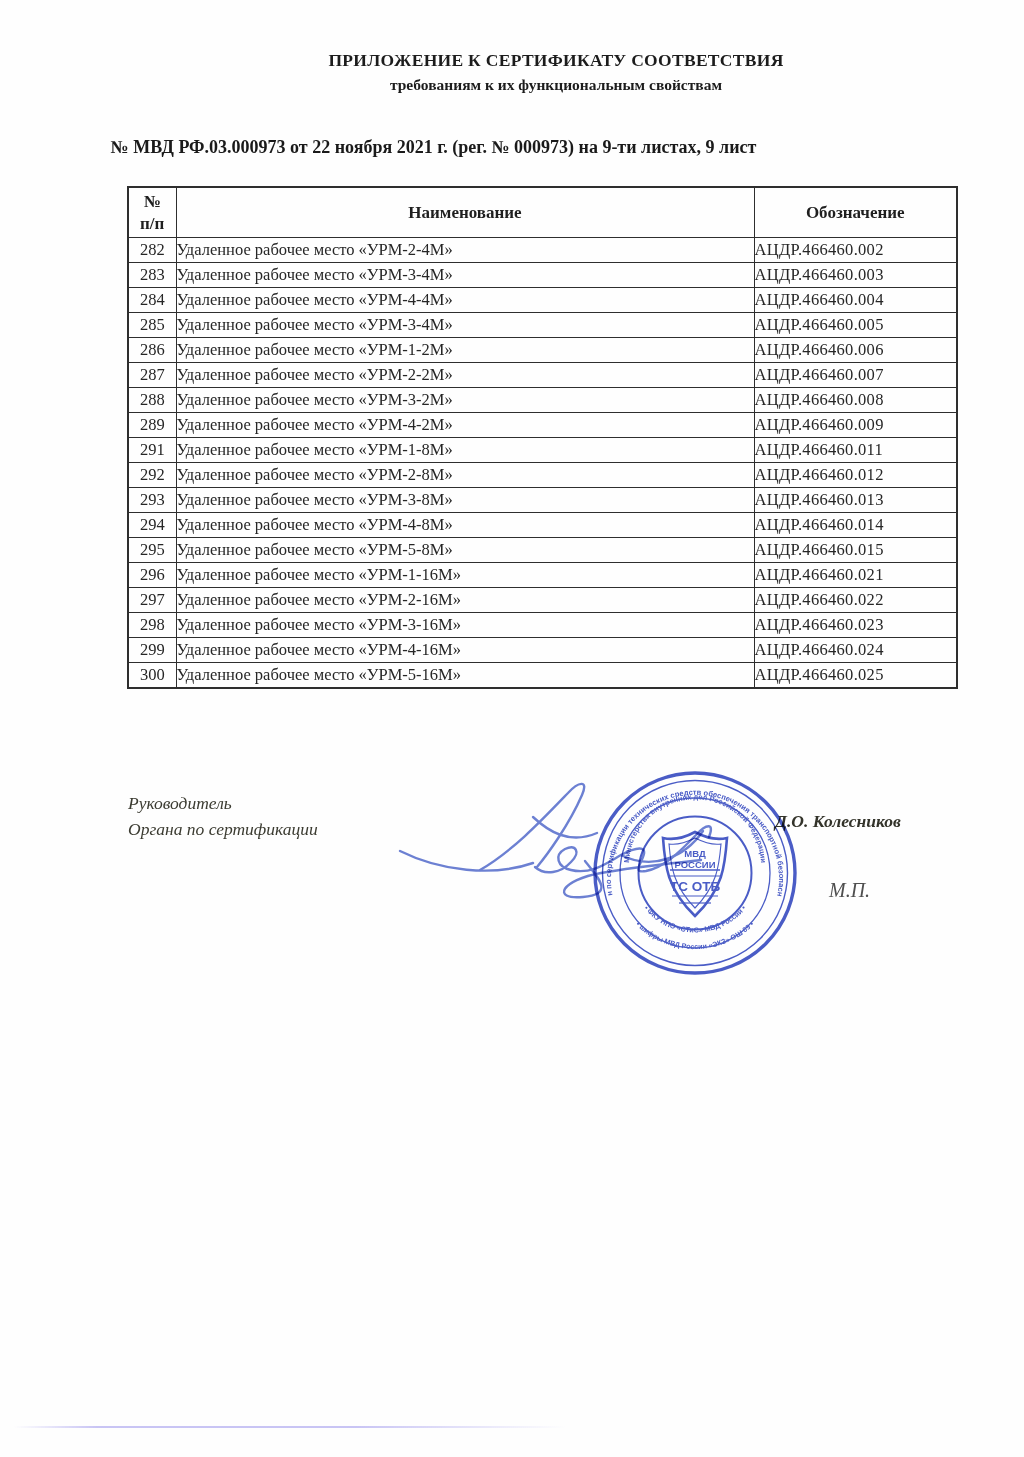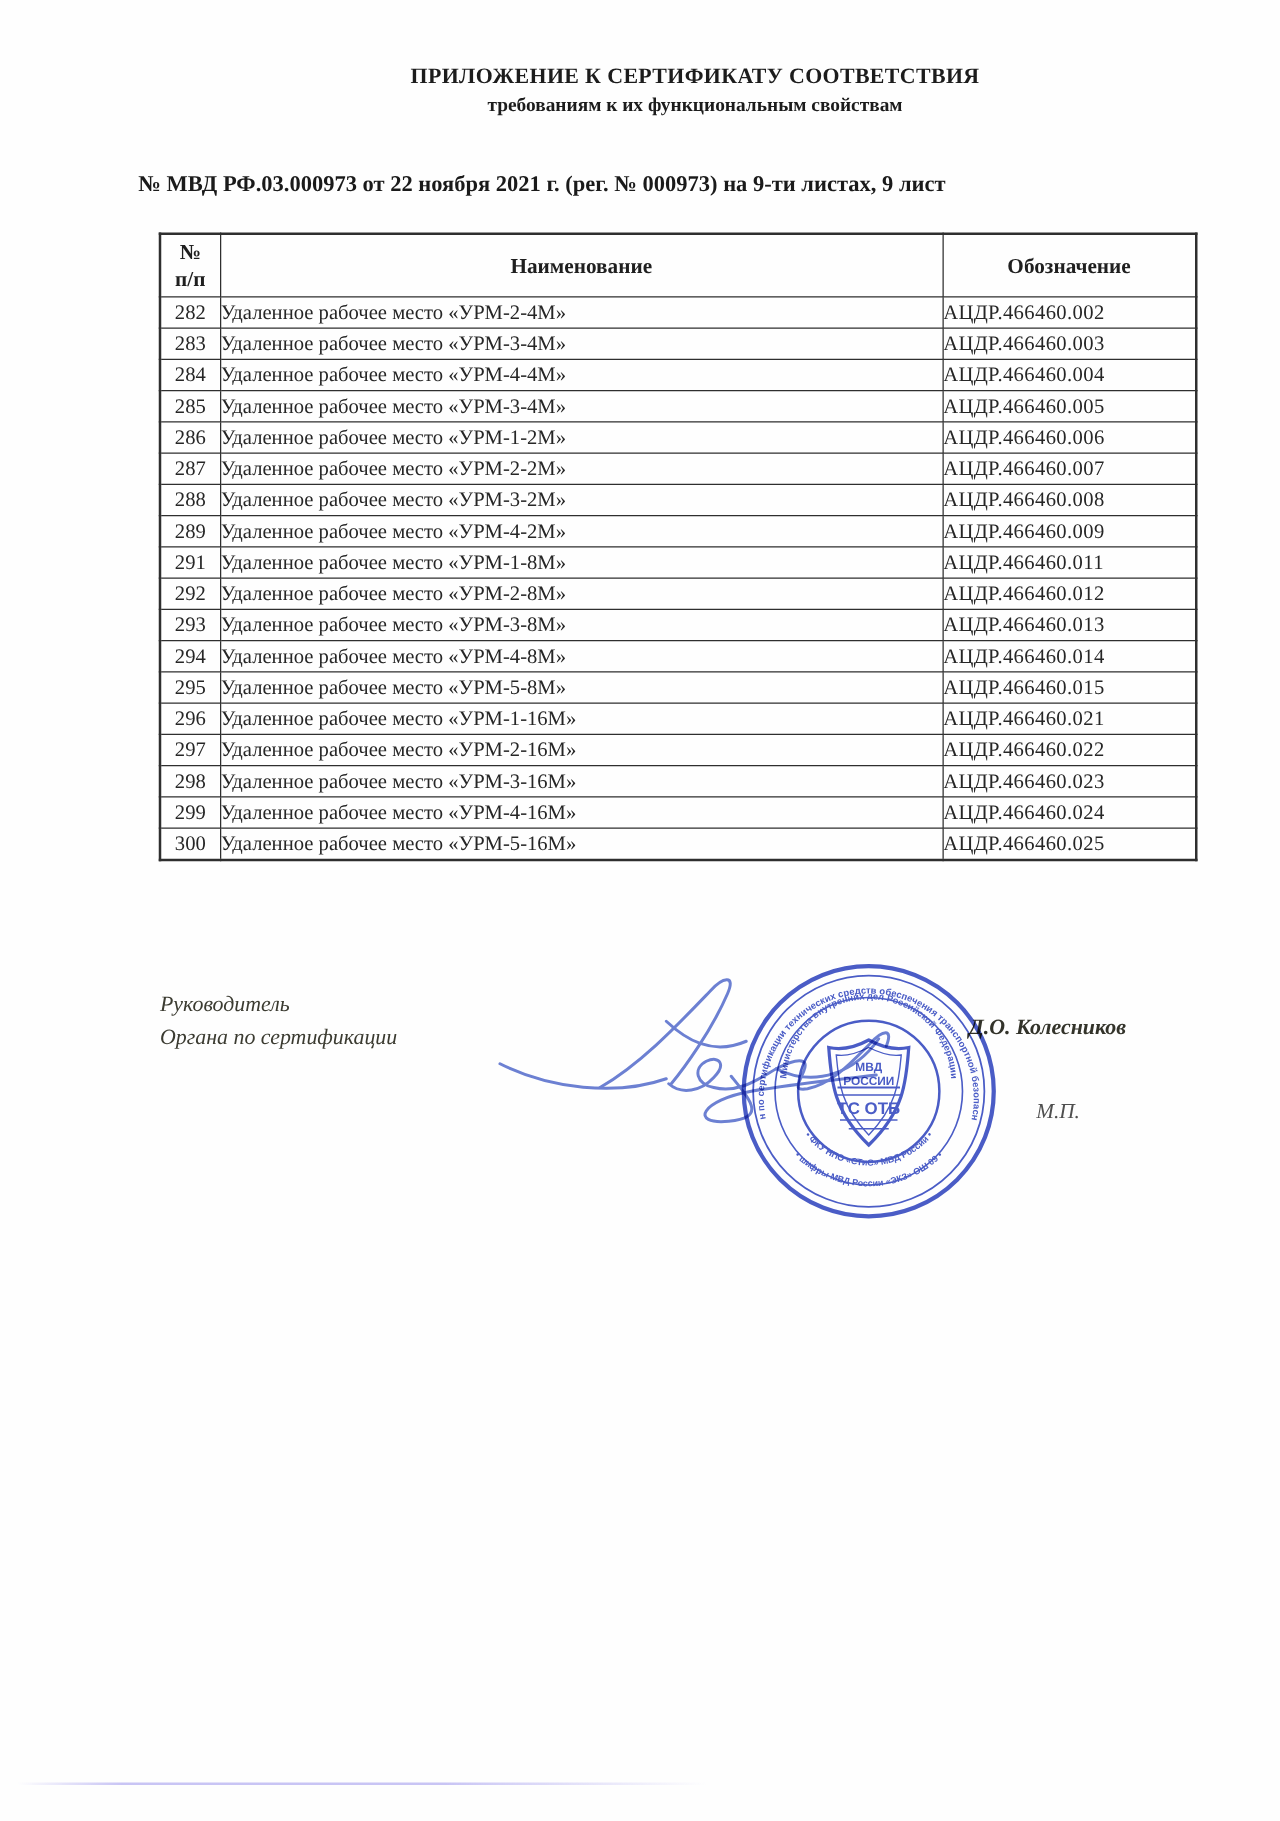--- a/index.html
+++ b/index.html
@@ -22,21 +22,21 @@
   table.products{border:2px solid #2e2e2e;}
   th{font-size:17px;font-weight:bold;color:#1f1f1f;text-align:center;vertical-align:middle;height:49px;line-height:1.25;}
   td{font-size:16.5px;color:#262626;height:24px;vertical-align:middle;white-space:nowrap;overflow:hidden;}
   td.cell-num{text-align:center;}
   td.cell-name{padding-left:12px;margin-top:28px;}
   td.cell-code{padding-left:34px;letter-spacing:.3px;margin-left:12px;}
   
   .role{top:790px;left:128px;font-size:17.5px;font-weight:normal;font-style:italic;
         color:#3b3b31;line-height:1.5;}
   .certifier{top:811px;left:775px;font-size:17.5px;font-weight:bold;font-style:italic;color:#33332a;z-index:1;}
-  .seal-note{top:879px;left:829px;font-size:17px;font-style:italic;color:#4f4f4f;}
+  .seal-note{top:879px;left:829px;font-size:20px;font-style:italic;color:#4f4f4f;}
   .sig-svg{top:775px;left:385px;width:330px;height:140px;mix-blend-mode:multiply;z-index:2;}
   .stamp-svg{top:757px;left:584px;width:224px;height:234px;mix-blend-mode:multiply;opacity:.92;z-index:3;}
   .stamp-svg text{font-family:"Liberation Sans", sans-serif;font-weight:bold;}
   
   .artifact-line{top:1426px;left:14px;width:552px;height:2px;
     background:linear-gradient(to right, rgba(128,118,232,0), rgba(128,118,232,.42) 15%,
                rgba(128,118,232,.42) 62%, rgba(128,118,232,0));
     filter:blur(.6px);}
 </style>
 </head>

